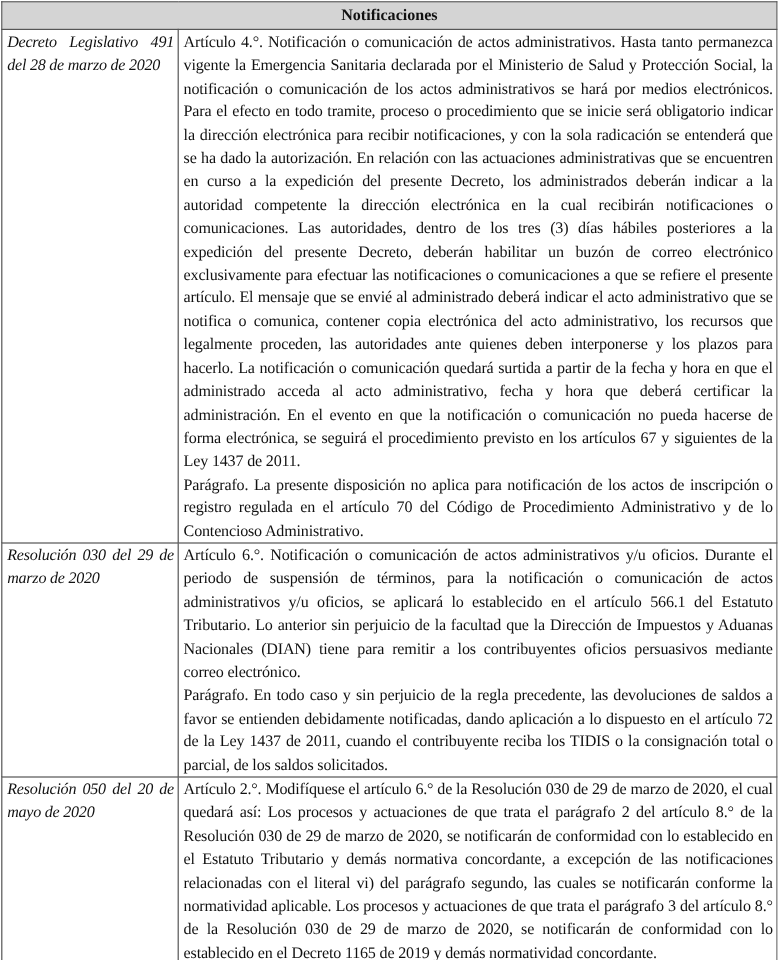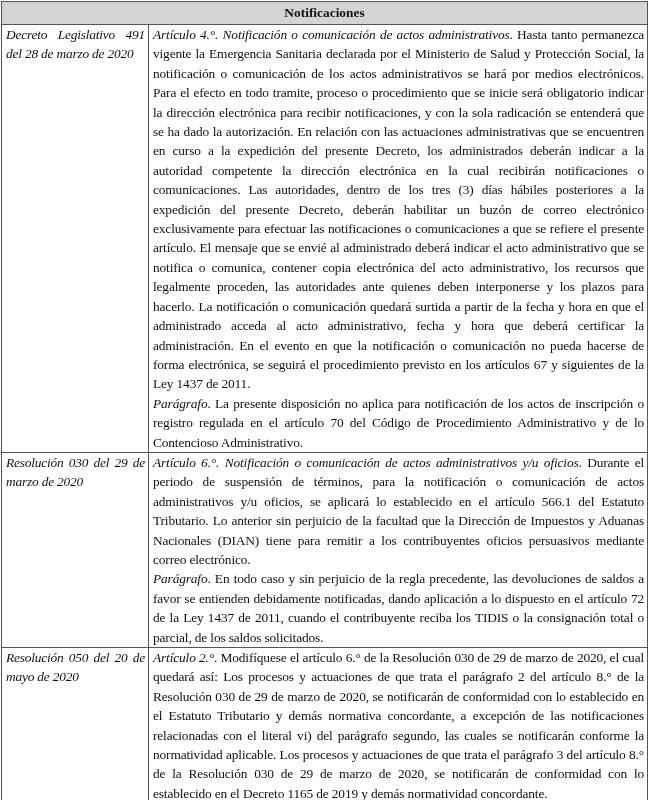--- a/index.html
+++ b/index.html
@@ -44,21 +44,21 @@
       text-align: justify;
       text-align-last: left;
       font-style: italic;
     }
     td.body {
       text-align: justify;
       padding: 1px 4px 0 5px;
       letter-spacing: -0.15px;
     }
     .para { margin: 0; }
-    .it { font-style: italic; }
+    .it { }
     tr.r1 td { height: 357px; }
     tr.r2 td { height: 174px; }
     tr.r3 td { height: 214px; }
   </style>
 </head>
 <body>
 
 <table class="notif">
   <colgroup>
       <col class="c1">

